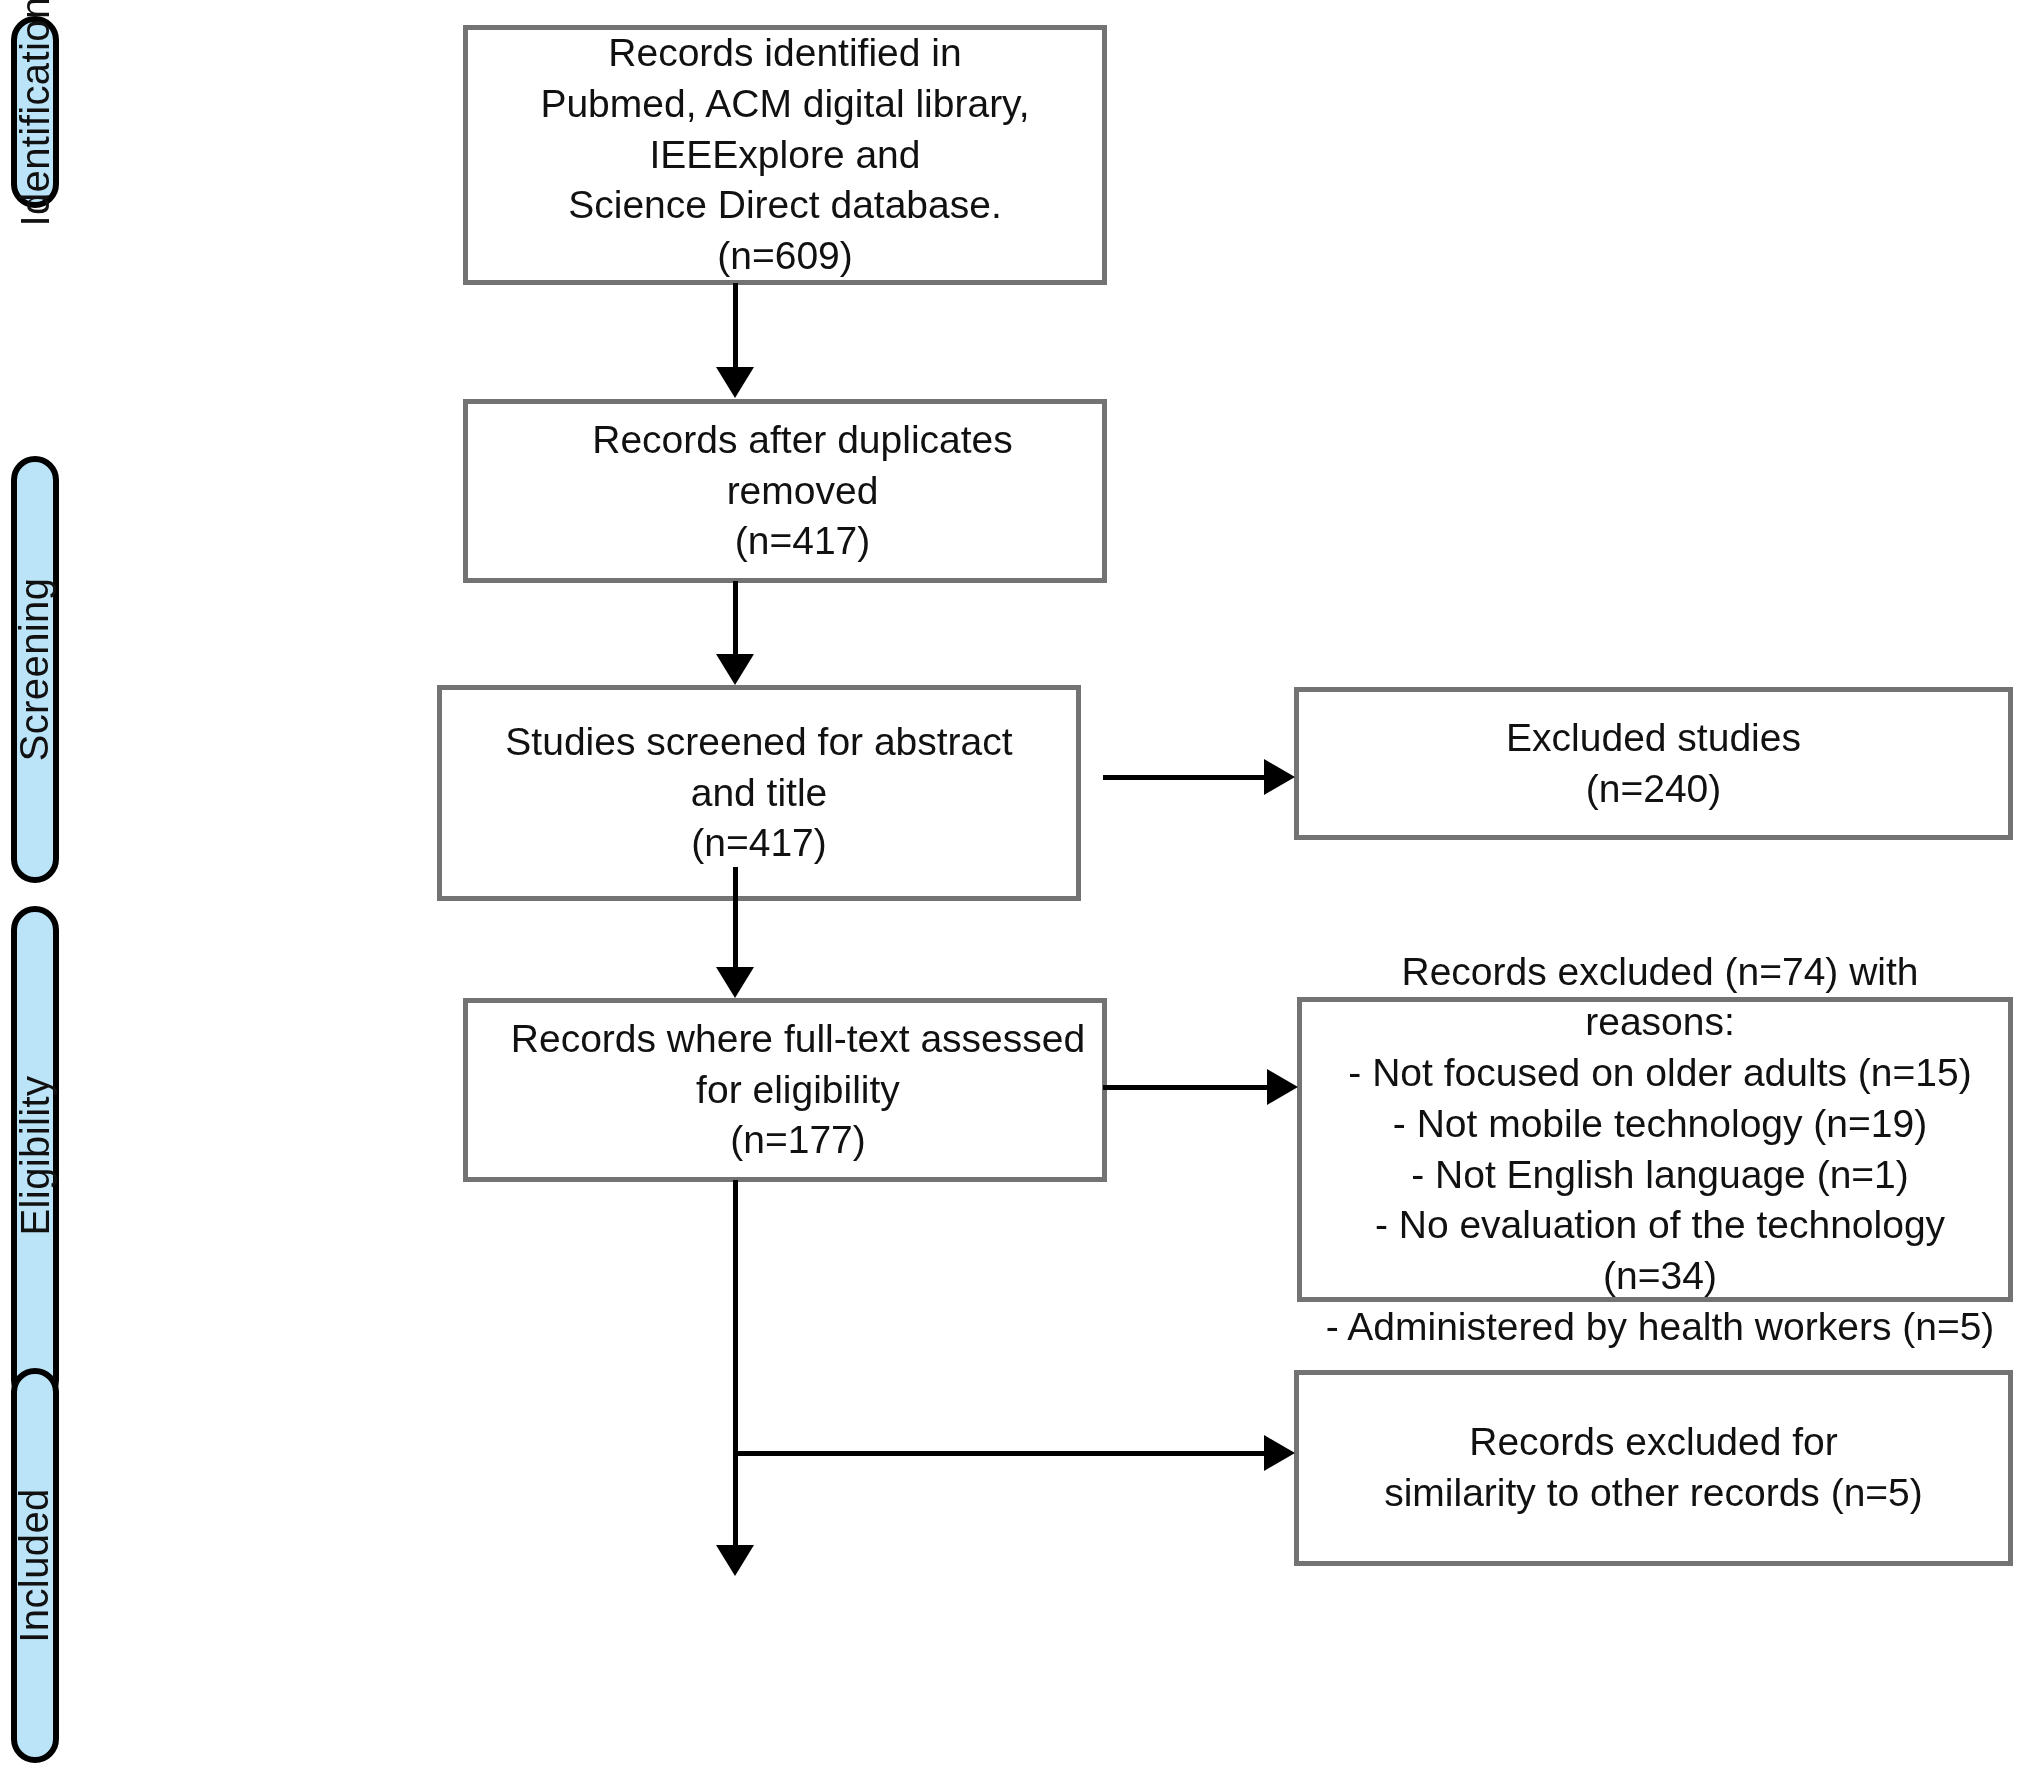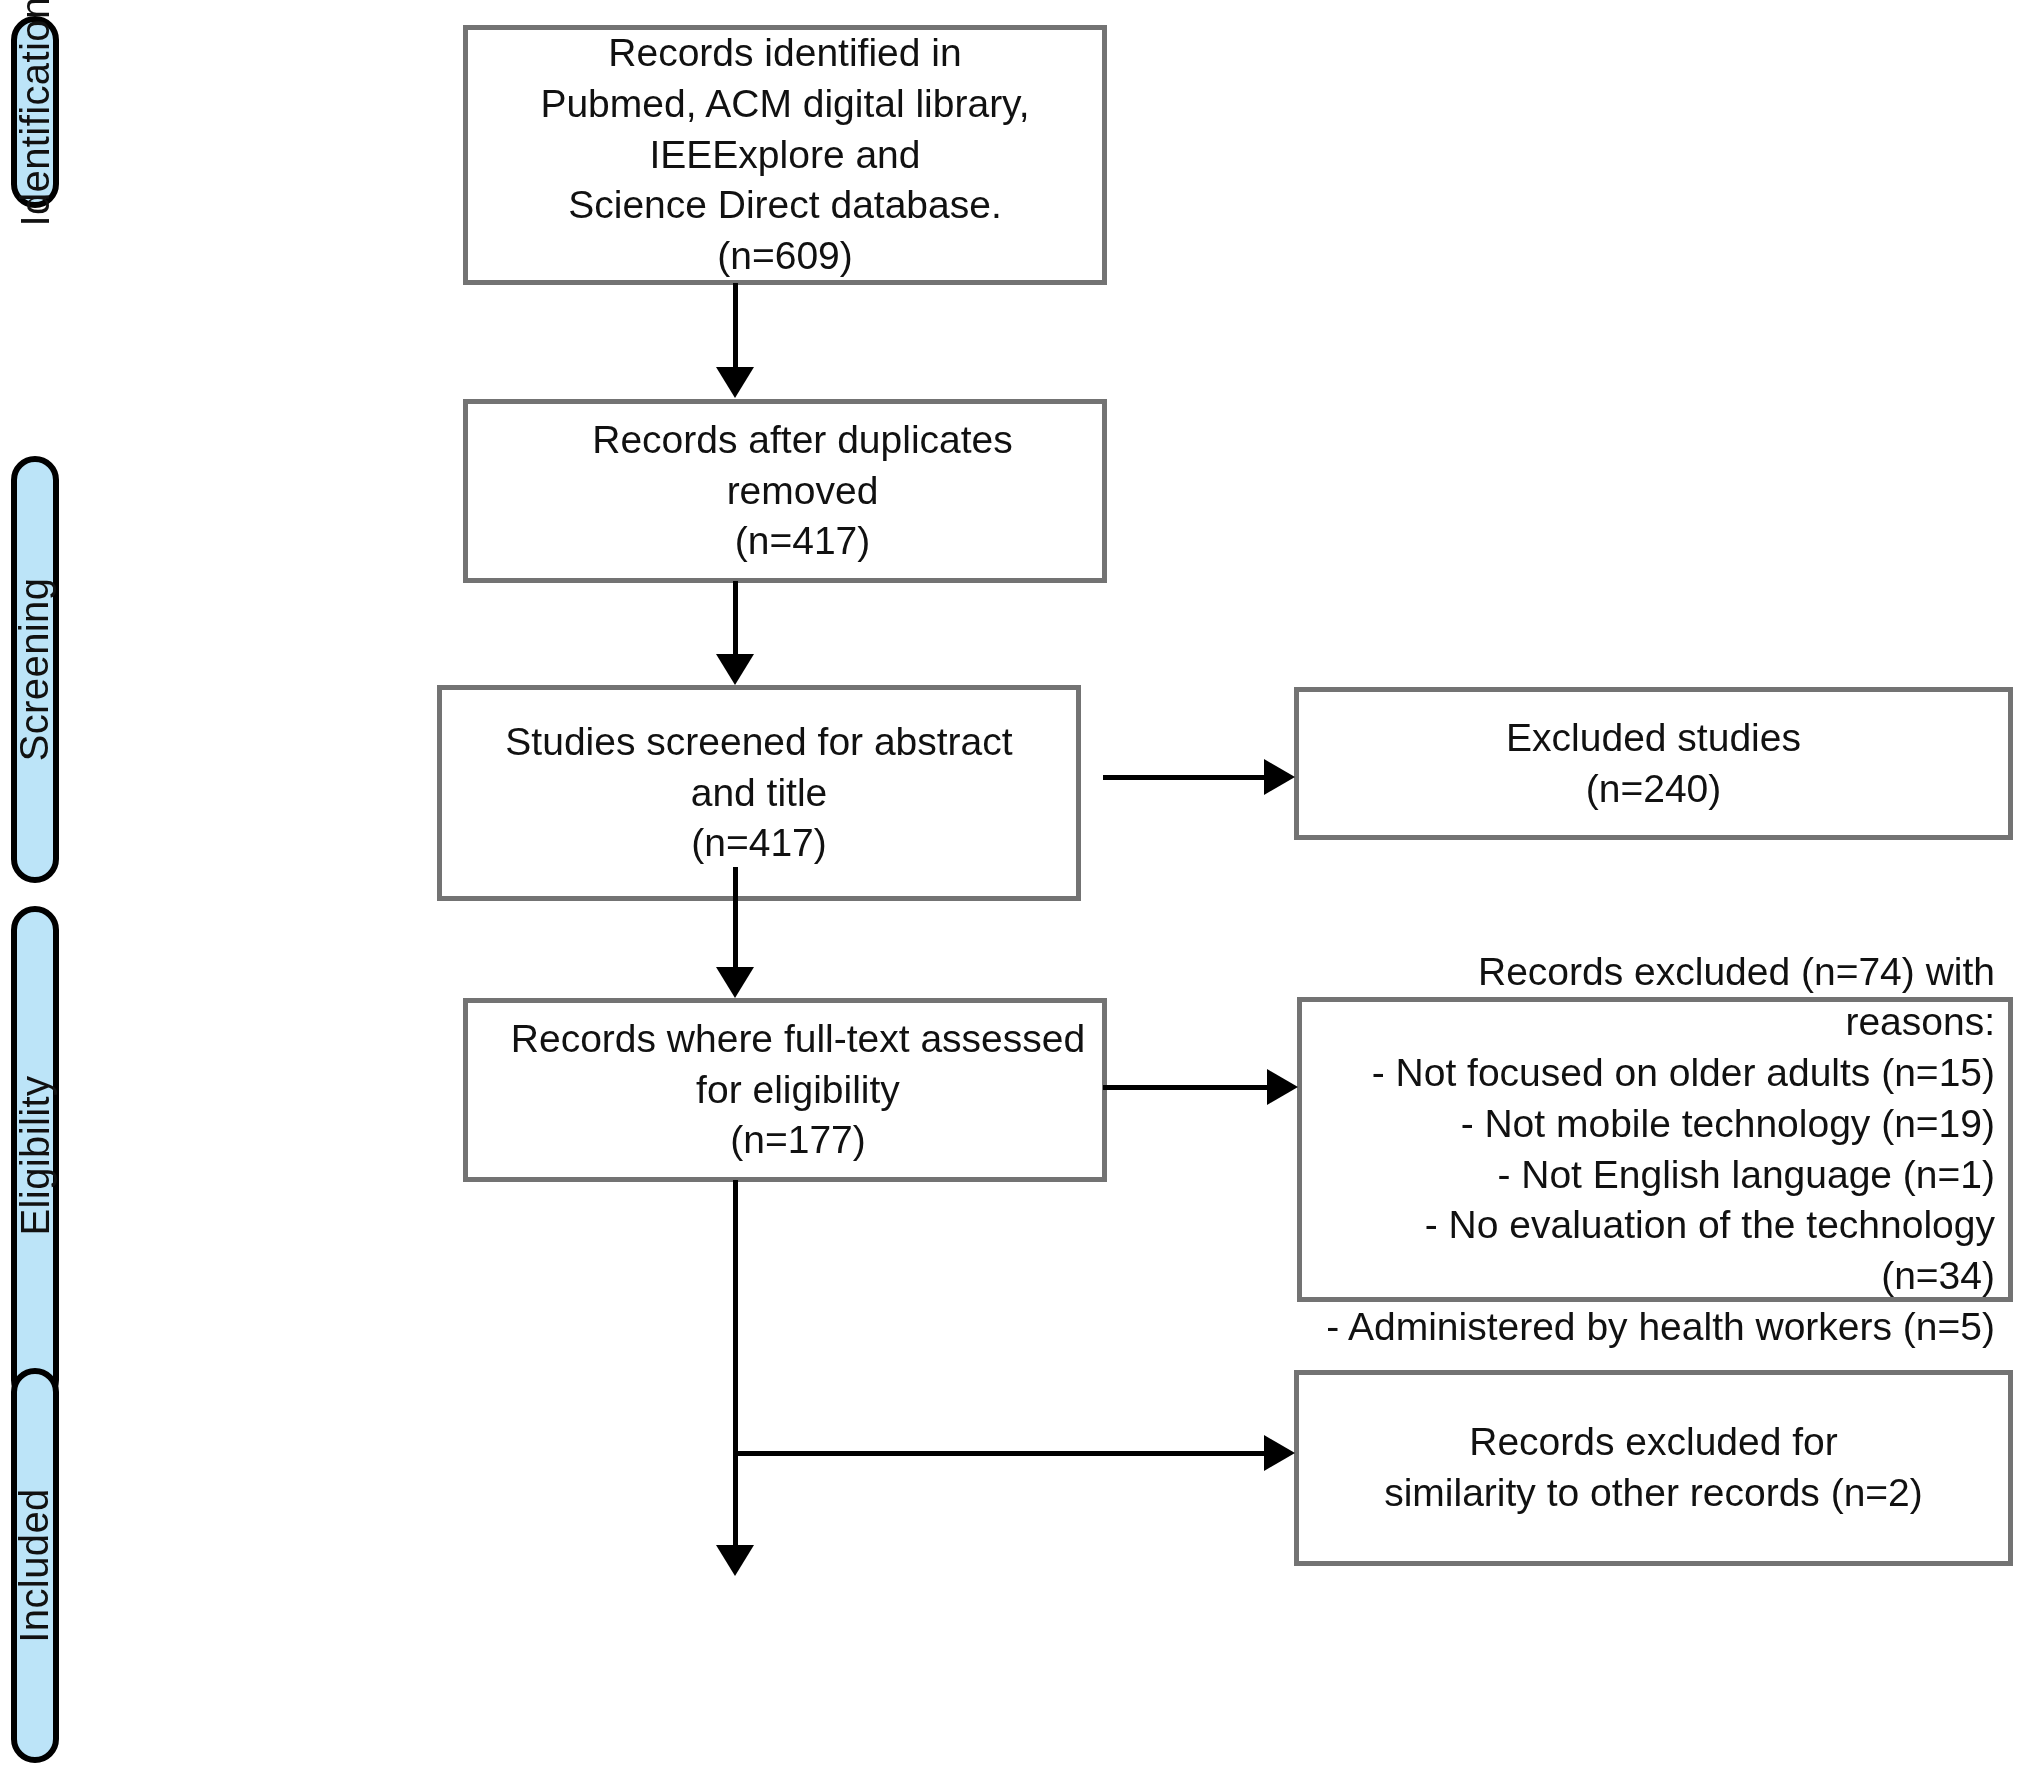--- a/index.html
+++ b/index.html
@@ -35,21 +35,21 @@
   }
   .box .box-text{
     text-align:center;
     font-size:39px;
     line-height:1.30;
     color:#111;
     white-space:pre-line;
     font-family:"Liberation Sans",sans-serif;
   }
   .box.align-left{justify-content:flex-start;}
-  .box.align-left .box-text{text-align:right;}
+  .box.align-left .box-text{text-align:center;}
 
   
   .vline{position:absolute;background:#000;width:5px;}
   .hline{position:absolute;background:#000;height:5px;}
   .arrow-down{
     position:absolute;width:0;height:0;
     border-left:19px solid transparent;
     border-right:19px solid transparent;
     border-top:31px solid #000;
   }
@@ -116,21 +116,21 @@
     <span class="box-text">Records excluded (n=74) with reasons:
 - Not focused on older adults (n=15)
 - Not mobile technology (n=19)
 - Not English language (n=1)
 - No evaluation of the technology (n=34)
 - Administered by health workers (n=5)</span>
   </div>
 
   <div class="box" style="left:1294px;top:1370px;width:719px;height:196px;">
     <span class="box-text">Records excluded for
-similarity to other records (n=2)</span>
+similarity to other records (n=5)</span>
   </div>
 
   <div class="vline" style="left:733px;top:283px;height:87px;"></div>
   <div class="arrow-down" style="left:716px;top:367px;"></div>
 
   <div class="vline" style="left:733px;top:581px;height:74px;"></div>
   <div class="arrow-down" style="left:716px;top:654px;"></div>
 
   <div class="hline" style="left:1103px;top:775px;width:165px;"></div>
   <div class="arrow-right" style="left:1264px;top:759px;"></div>

